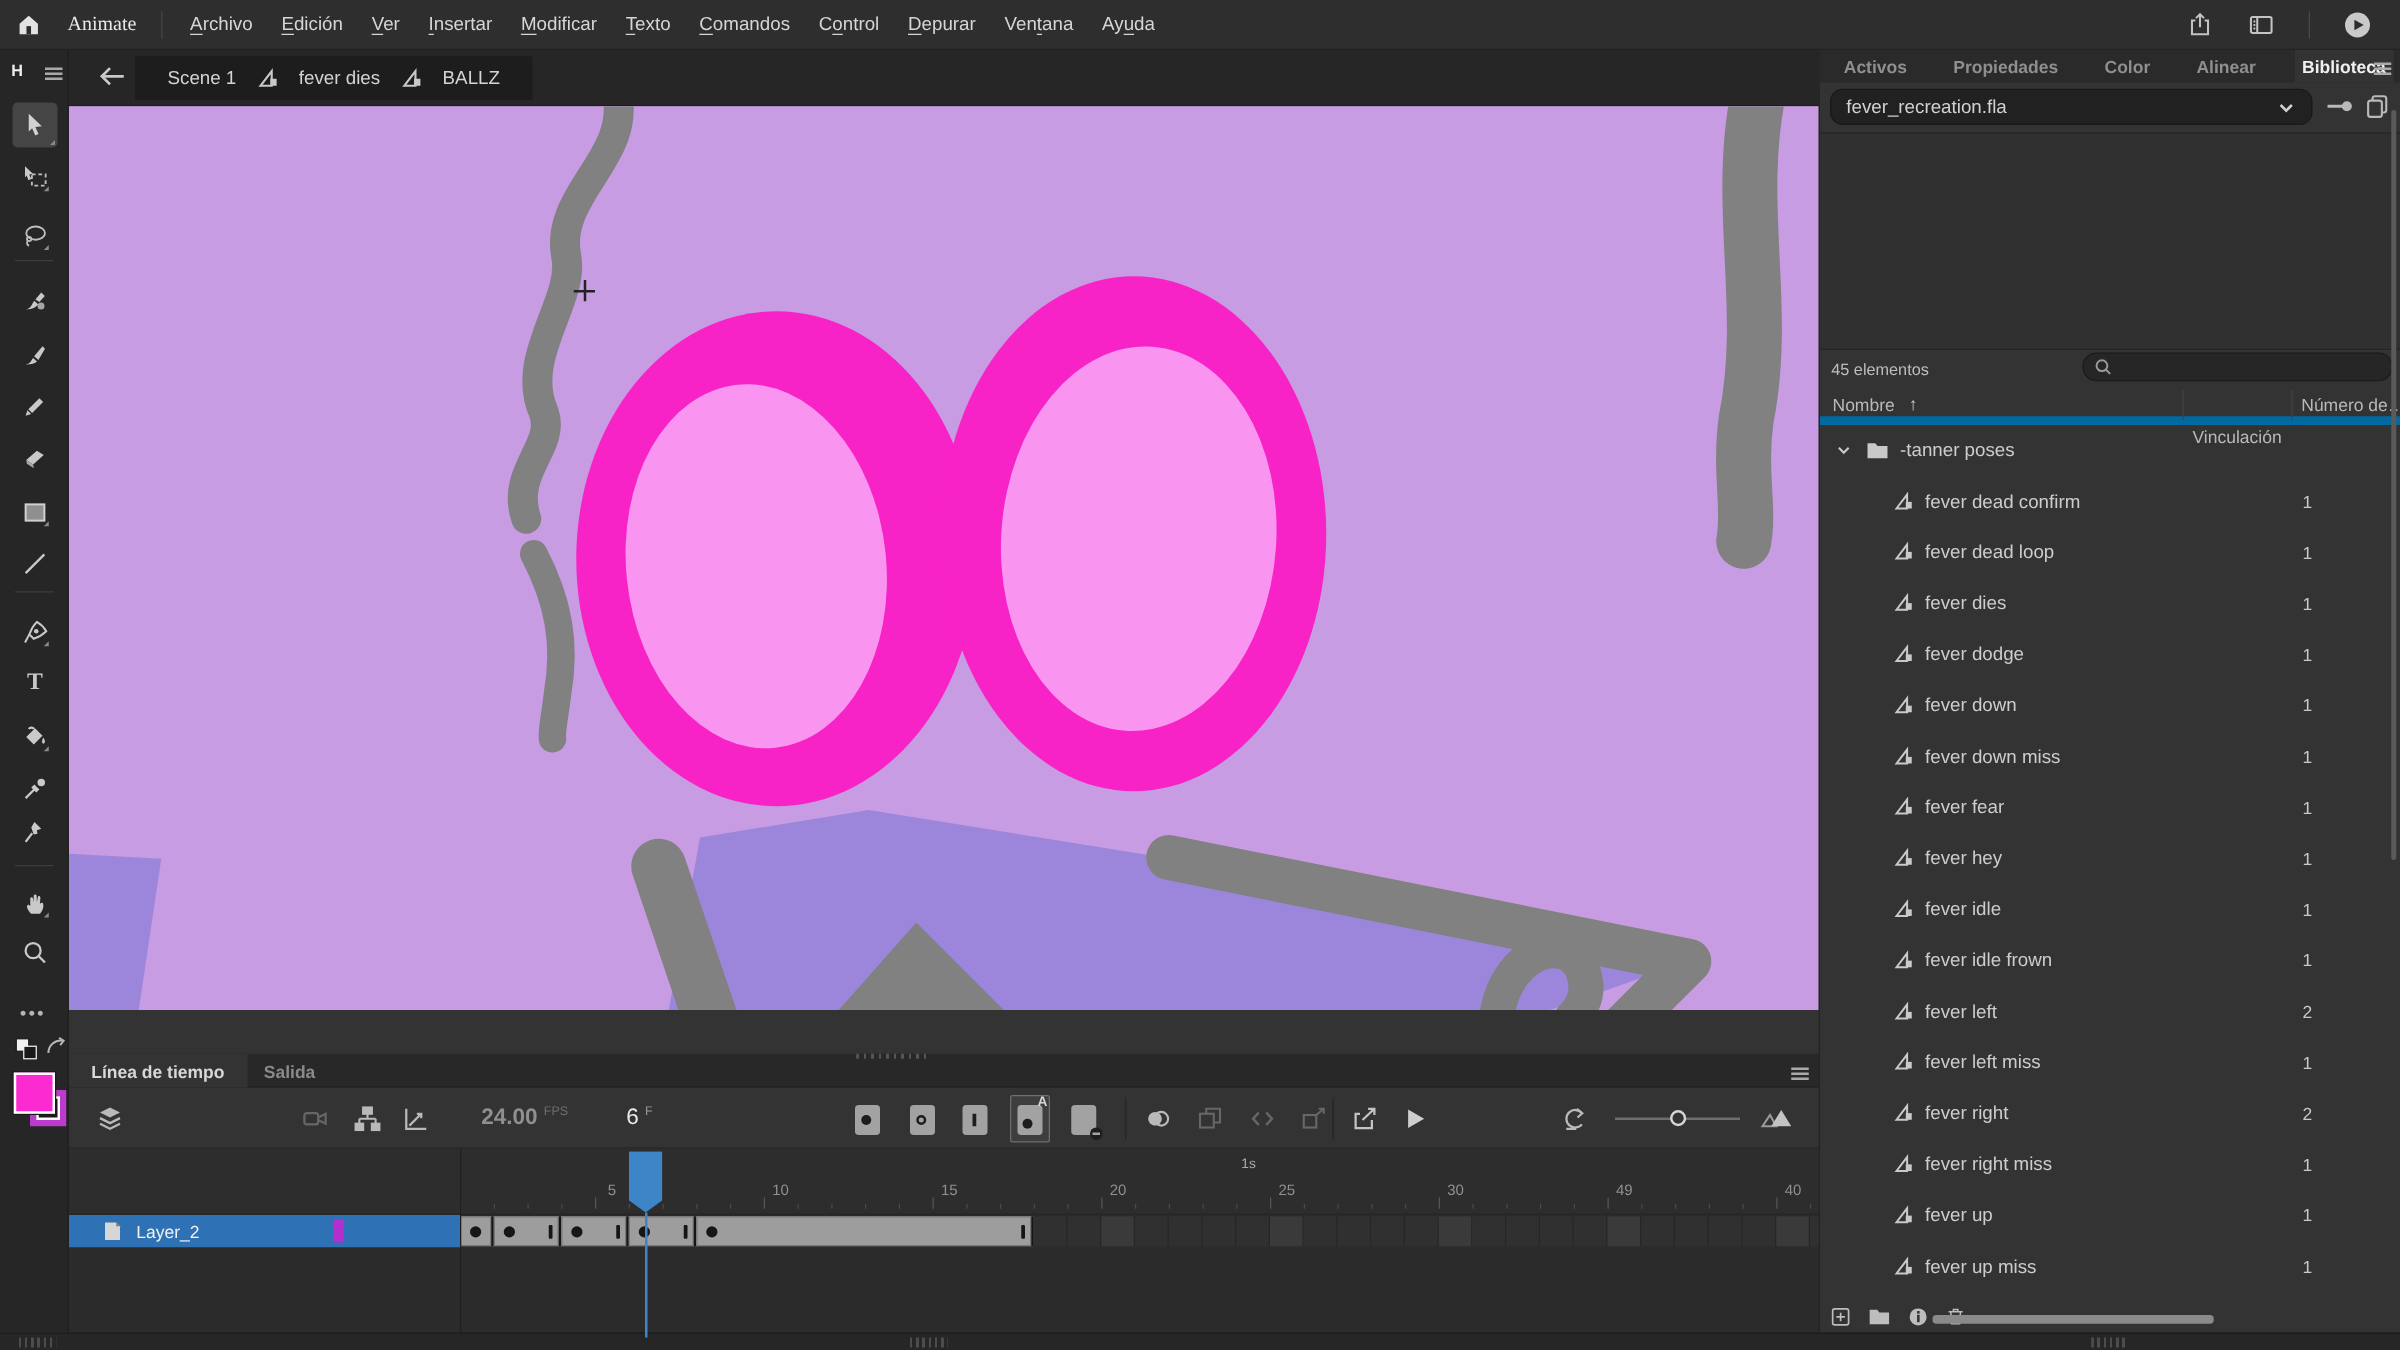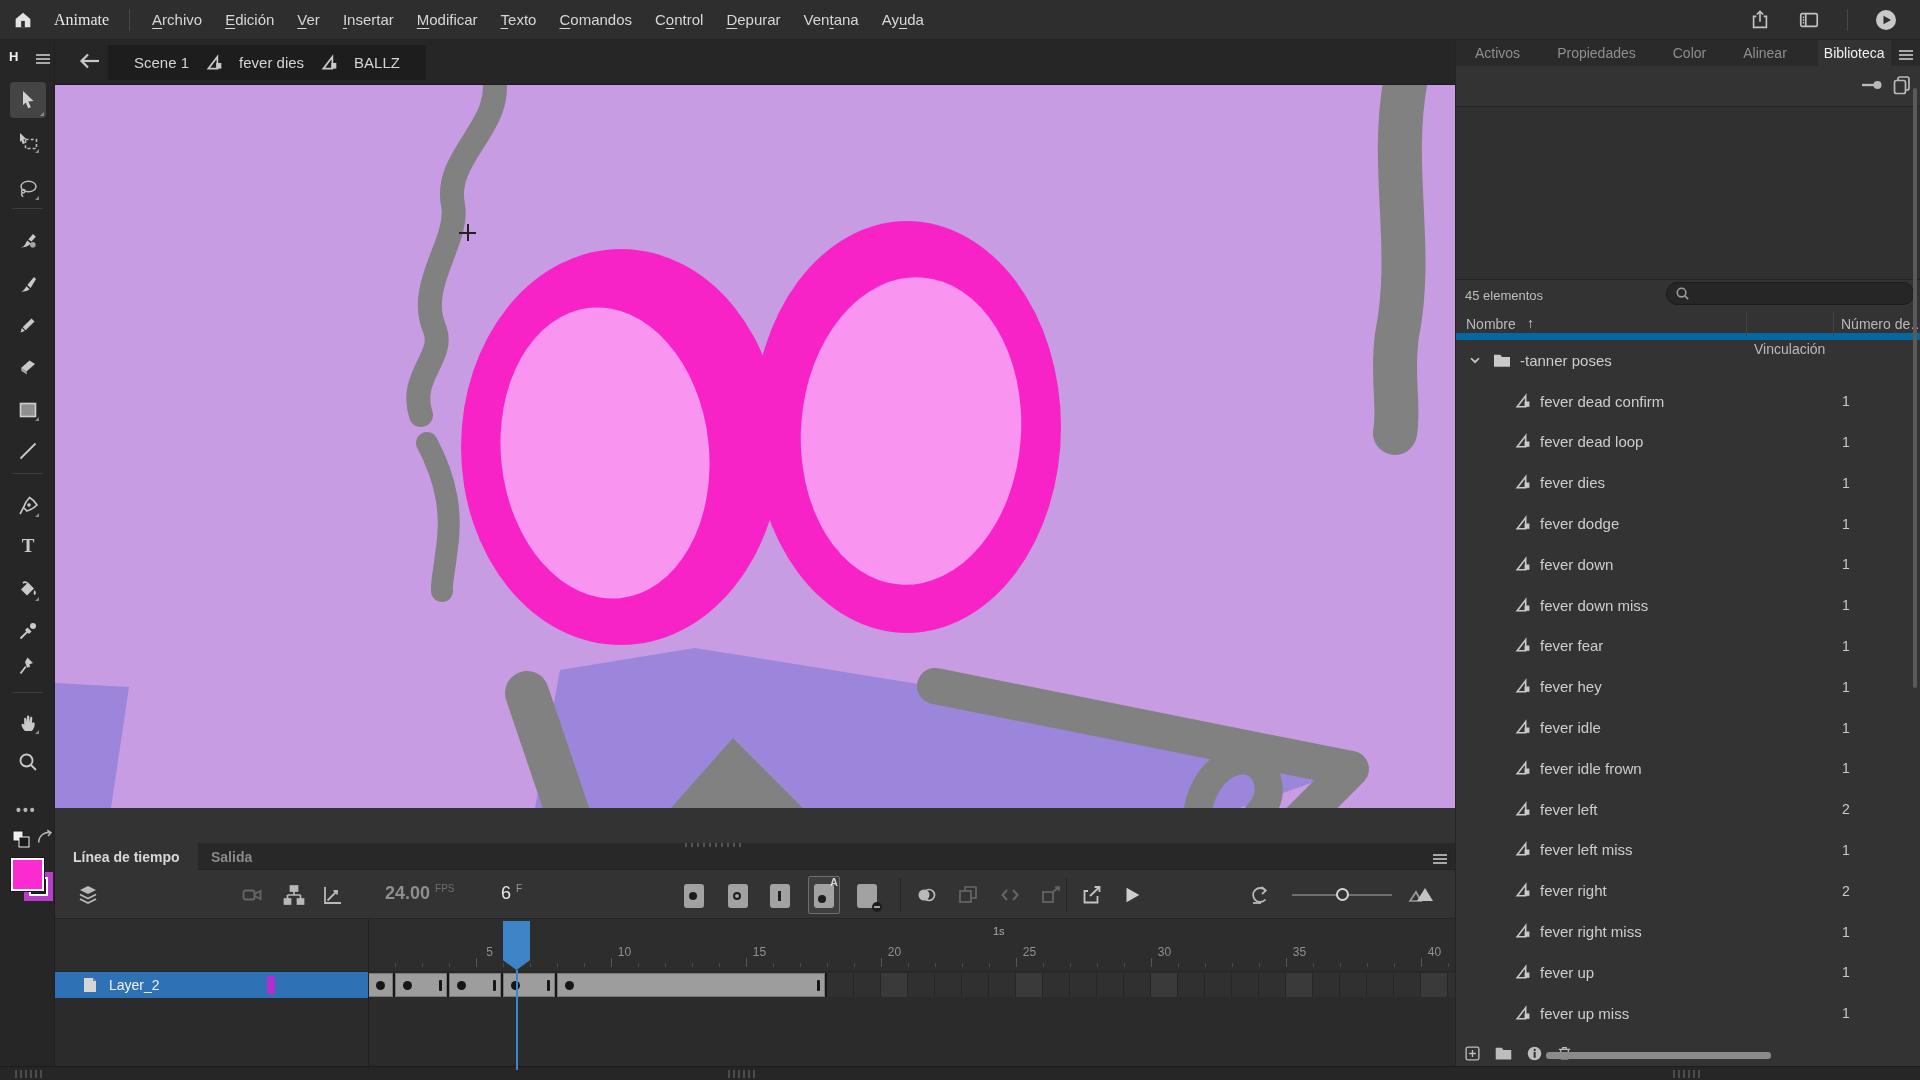--- a/index.html
+++ b/index.html
@@ -88,21 +88,21 @@
   #tl-lower { position:absolute; left:0; top:155px; width:1400px; height:72px; background:#2b2b2b; }
   #playhead { position:absolute; top:78px; width:27px; height:49px; background:#3d85c6; clip-path:polygon(0 0,100% 0,100% 80%,50% 100%,0 80%); z-index:6; }
   #playhead-line { position:absolute; top:127px; width:2px; height:100px; background:#3d85c6; z-index:6; }
   #tl-scroll { position:absolute; left:0; top:227px; width:1400px; height:13px; background:#232323; }
   #tl-scroll-handle { position:absolute; left:318px; top:3px; width:128px; height:7px; background:#6e6e6e; border-radius:3px; }
   #tl-grip { position:absolute; left:630px; top:0px; width:58px; height:4px; background:repeating-linear-gradient(90deg,#555 0 2px,transparent 2px 6px); }
 
   
   #rightpanel { position:absolute; left:1455px; top:40px; width:465px; height:1026px; background:#333; border-left:1px solid #242424; }
   #rp-tabs { position:absolute; left:0; top:0; width:465px; height:26px; background:#2a2a2a; display:flex; align-items:center; padding-left:13px; gap:25px; }
-  .rp-tab { font-size:14px; font-weight:normal; color:#8f8f8f; height:26px; display:flex; align-items:center; padding:0 6px; }
+  .rp-tab { font-size:14px; font-weight:bold; color:#8f8f8f; height:26px; display:flex; align-items:center; padding:0 6px; }
   .rp-tab.active { background:#333; color:#f0f0f0; }
   #rp-burger { position:absolute; right:8px; top:8px; }
   #doc-row { position:absolute; left:0; top:26px; width:465px; height:40px; }
   #doc-select { position:absolute; left:8px; top:5px; width:386px; height:29px; background:#212121; border:1px solid #191919; border-radius:10px; display:flex; align-items:center; padding:0 12px; }
   #doc-select .txt { font-size:15px; color:#d2d2d2; flex:1; }
   #pin-icon { position:absolute; left:404px; top:11px; }
   #newpanel-icon { position:absolute; left:435px; top:8px; }
   #preview { position:absolute; left:0; top:66px; width:465px; height:174px; background:#303030; border-top:1px solid #252525; border-bottom:1px solid #252525; }
   #count-row { position:absolute; left:0; top:240px; width:407px; height:28px; }
   #items-count { position:absolute; left:9px; top:8px; font-size:13px; color:#bdbdbd; }
@@ -516,21 +516,21 @@
         </svg>
     </span>
     <span id="sec-marker" style="left: 938px;">1s</span>
     <div id="ruler-labels">
         <span class="rlabel" style="left: 434.5px;">5</span>
         <span class="rlabel" style="left: 569.5px;">10</span>
         <span class="rlabel" style="left: 704.5px;">15</span>
         <span class="rlabel" style="left: 839.5px;">20</span>
         <span class="rlabel" style="left: 974.5px;">25</span>
         <span class="rlabel" style="left: 1109.5px;">30</span>
-        <span class="rlabel" style="left: 1244.5px;">35</span>
+        <span class="rlabel" style="left: 1244.5px;">49</span>
         <span class="rlabel" style="left: 1379.5px;">40</span>
         <div class="tick minor" style="left: 313px;"></div>
         <div class="tick minor" style="left: 340px;"></div>
         <div class="tick minor" style="left: 367px;"></div>
         <div class="tick minor" style="left: 394px;"></div>
         <div class="tick major" style="left: 421px;"></div>
         <div class="tick minor" style="left: 448px;"></div>
         <div class="tick minor" style="left: 475px;"></div>
         <div class="tick minor" style="left: 502px;"></div>
         <div class="tick minor" style="left: 529px;"></div>
@@ -642,20 +642,26 @@
     <span class="rp-tab">Alinear</span>
     <span class="rp-tab active">Biblioteca</span>
     <span class="burger" id="rp-burger">
         <i></i>
         <i></i>
         <i></i>
       </span>
   </div>
 
   <div id="doc-row">
+    <div id="doc-select">
+      <span class="txt">fever_recreation.fla</span>
+      <svg width="16" height="16" viewBox="0 0 16 16" fill="none" stroke="#d0d0d0" stroke-width="2">
+          <path d="M3.5 6 L8 10.5 L12.5 6"></path>
+        </svg>
+    </div>
     <span id="pin-icon">
       <svg width="24" height="16" viewBox="0 0 24 16">
           <line x1="2" y1="8" x2="15" y2="8" stroke="#b9b9b9" stroke-width="2.4"></line>
           <circle cx="17.5" cy="8" r="4" fill="#b9b9b9"></circle>
         </svg>
     </span>
     <span id="newpanel-icon">
       <svg width="22" height="22" viewBox="0 0 22 22" fill="none" stroke="#b9b9b9" stroke-width="1.7">
           <rect x="7" y="3" width="11" height="13" rx="2"></rect>
           <rect x="3.5" y="6.5" width="11" height="13" rx="2" fill="#333"></rect>

